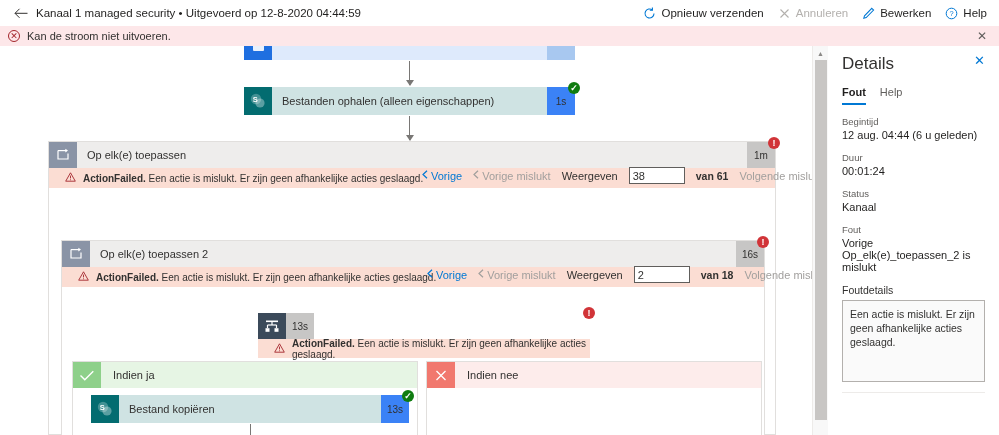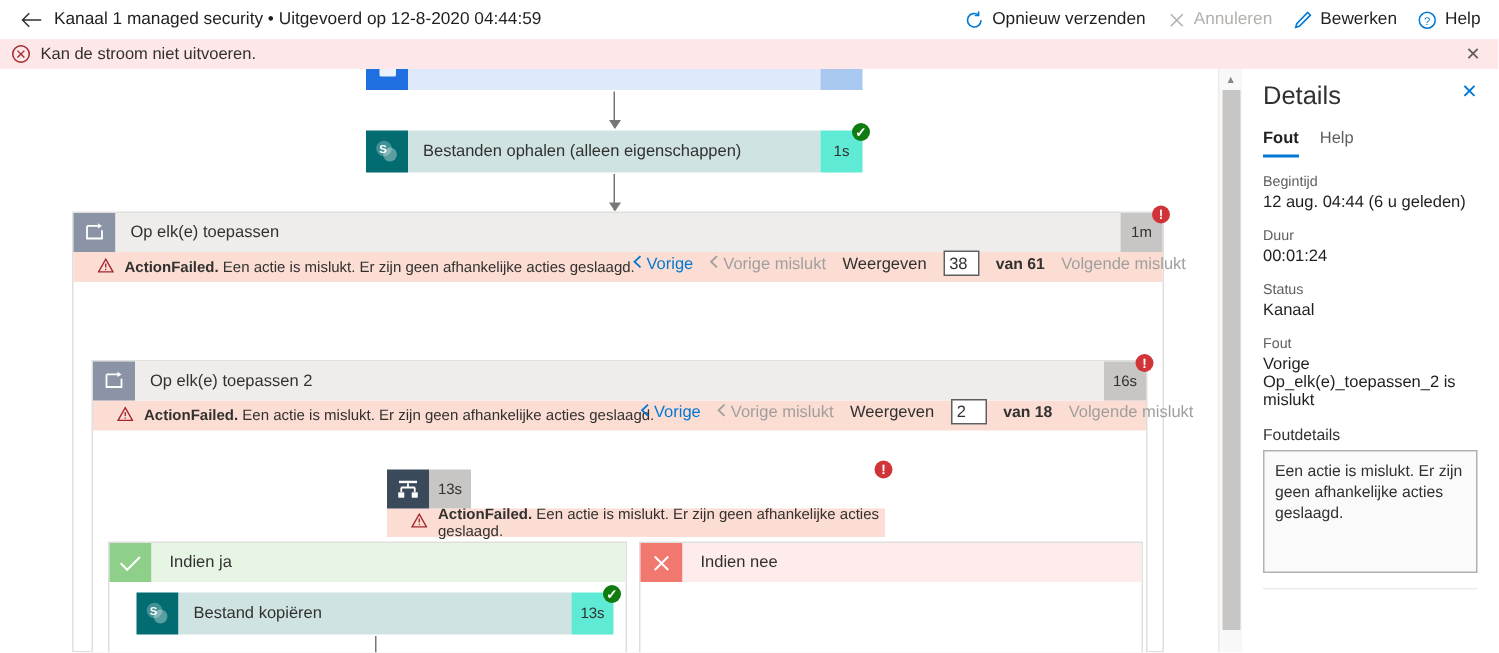--- a/index.html
+++ b/index.html
@@ -73,21 +73,21 @@
     font-size: 11px; color: #323130; white-space: nowrap; overflow: hidden;
   }
   .node-dur {
     flex: 0 0 28px; display: flex; align-items: center; justify-content: center;
     font-size: 10px; color: #323130;
   }
 
   
   .sp-node .node-ico { background: #036c70; }
   .sp-node .node-title { background: #cfe3e3; }
-  .sp-node .node-dur { background: #5eead4; }
+  .sp-node .node-dur { background: #3b82f6; }
 
   
   .blue-node .node-ico { background: #1f6fe0; }
   .blue-node .node-title { background: #deeafc; }
   .blue-node .node-dur { background: #a8c8f0; }
 
   
   .scope {
     position: absolute; background: #ffffff;
     border: 1px solid #e1dfdd;
@@ -144,21 +144,21 @@
 
   
   .pager {
     position: absolute; display: flex; align-items: center; gap: 11px;
     font-size: 11px; white-space: nowrap;
   }
   .pg-link { color: #0078d4; cursor: pointer; display:flex; align-items:flex-start; gap:3px; }
   .pg-link.disabled { color: #a19f9d; cursor: default; }
   .pg-label { color: #323130; }
   .pg-input {
-    width: 24px; height: 17px; border: 1px solid #605e5c; background: #fff;
+    width: 56px; height: 17px; border: 1px solid #605e5c; background: #fff;
     font-family: "Liberation Sans", sans-serif; font-size: 11px;
     color: #323130; padding: 0 3px;
   }
   .pg-of { color: #323130; font-weight: bold; font-size: 10.5px; }
 
   
   .details {
     width: 171px; flex: 0 0 171px; background: #ffffff;
     padding: 8px 14px 0 14px; position: relative;
   }

